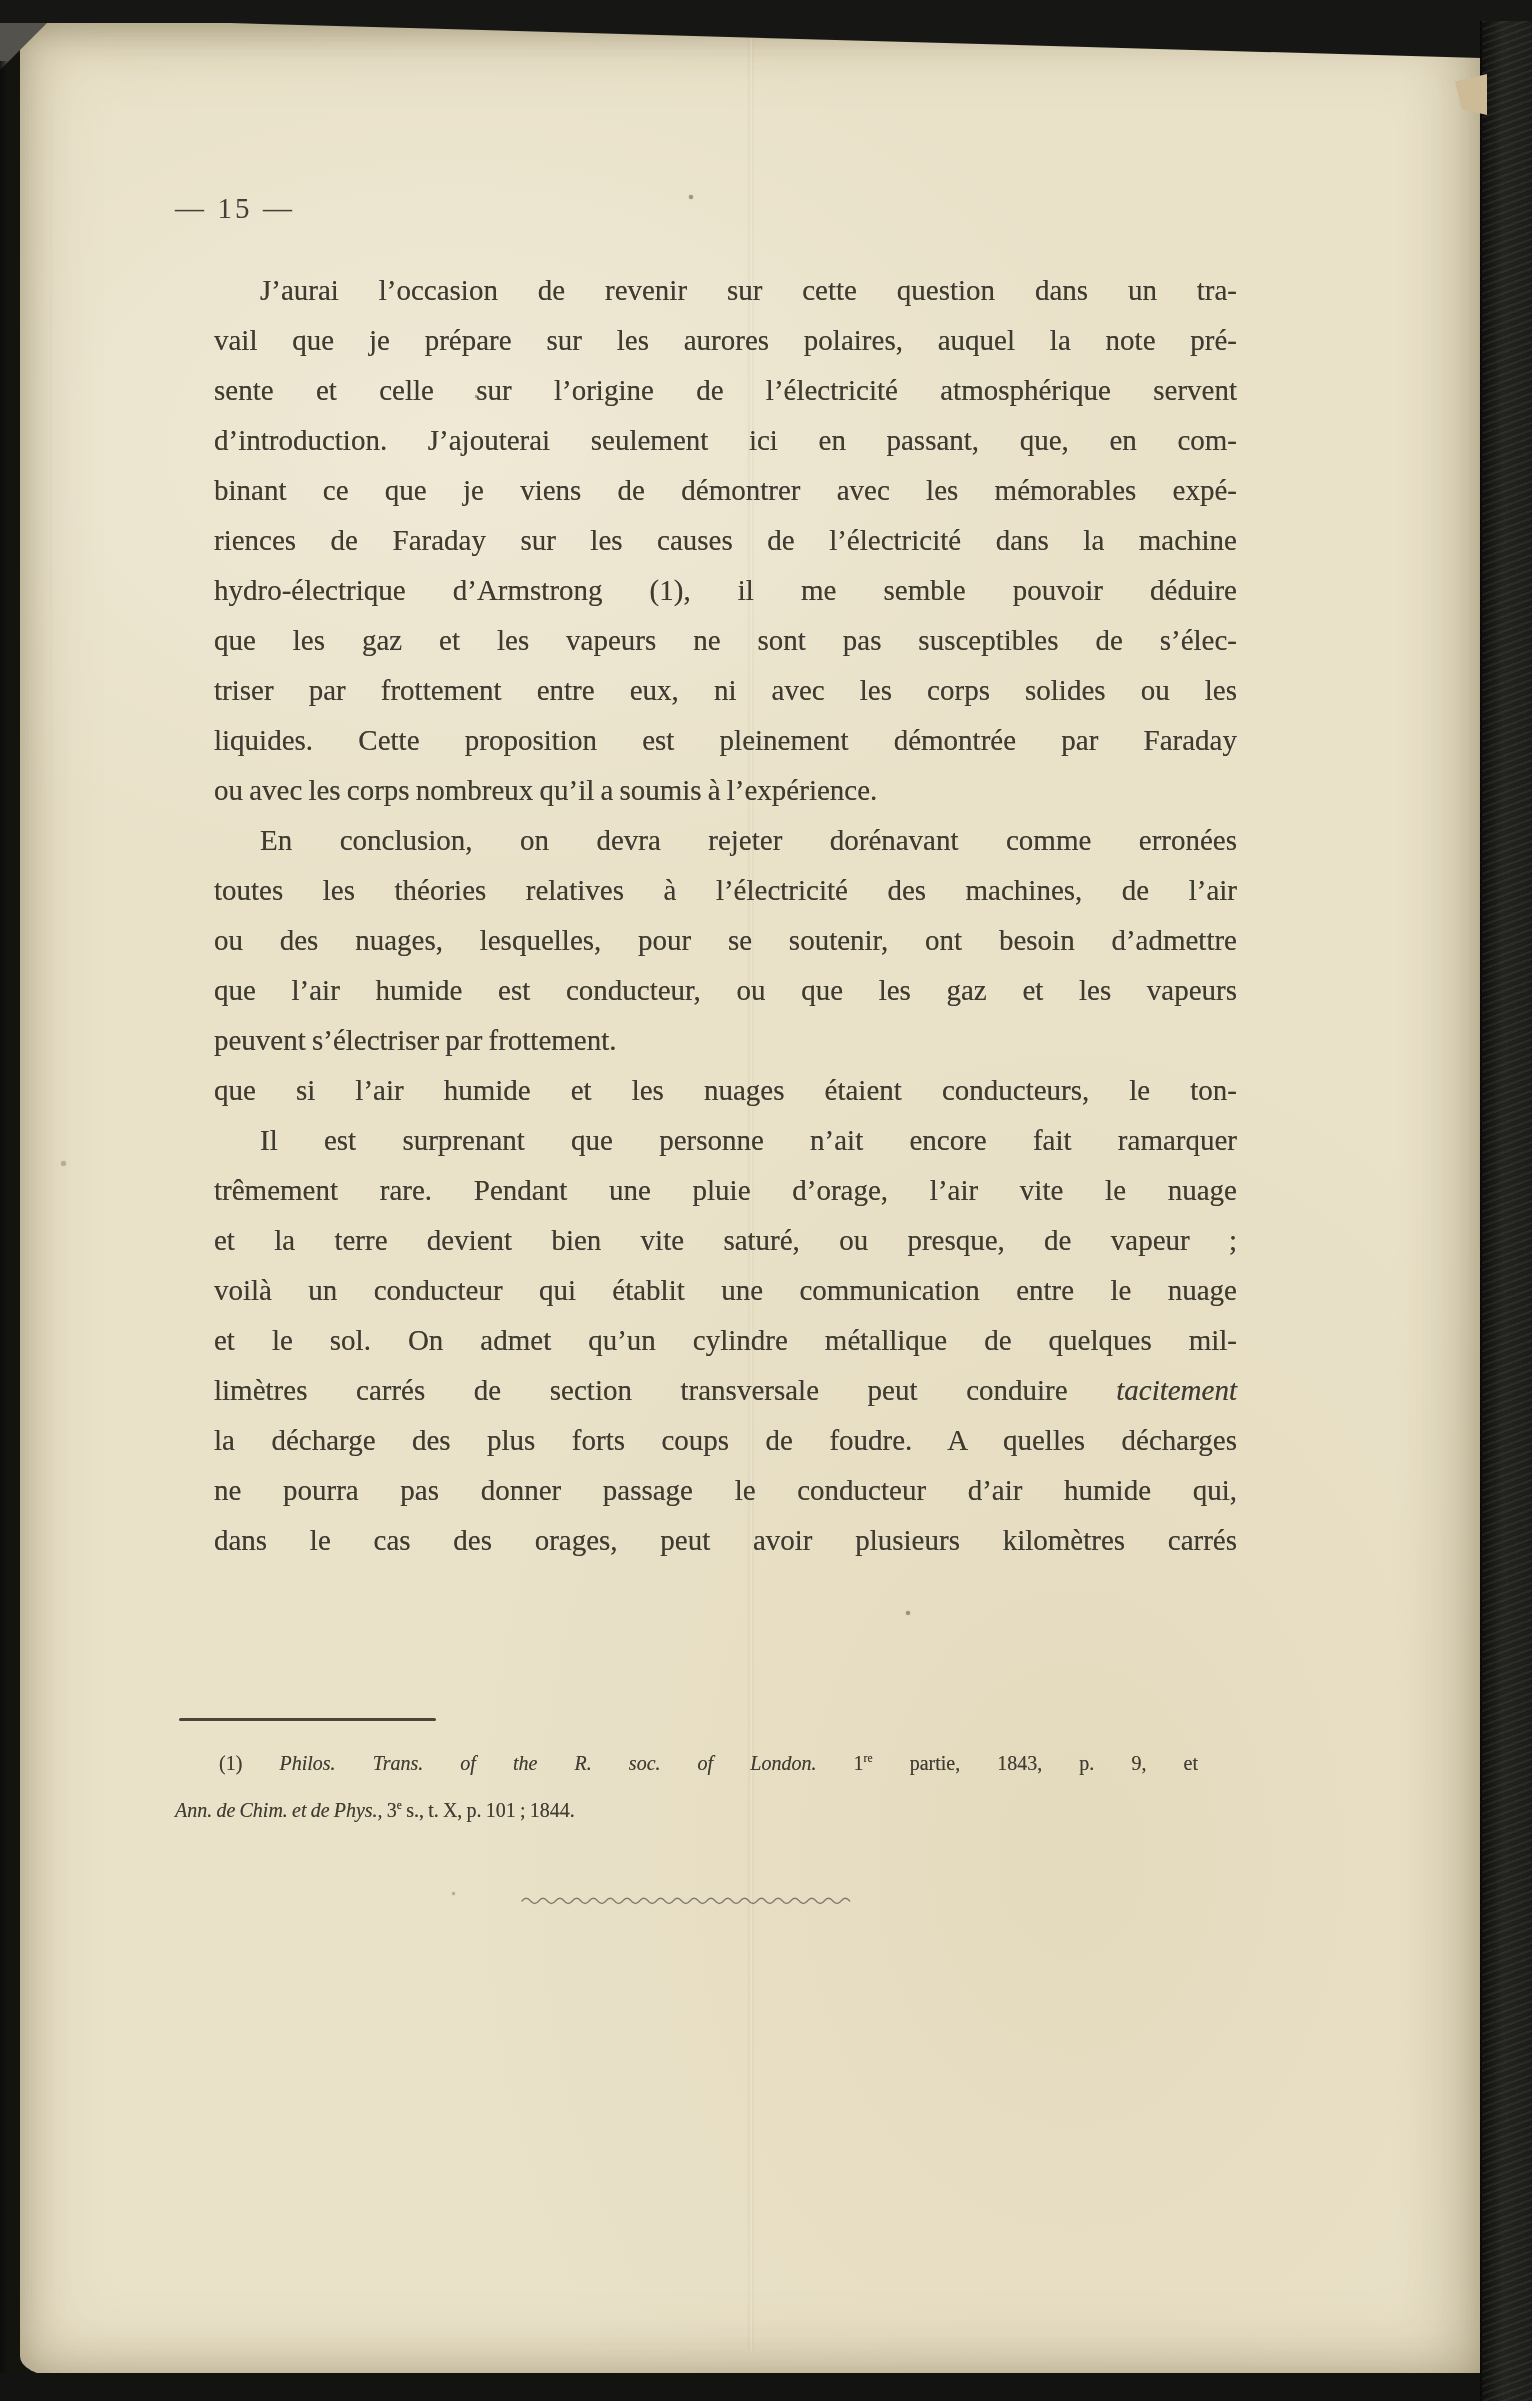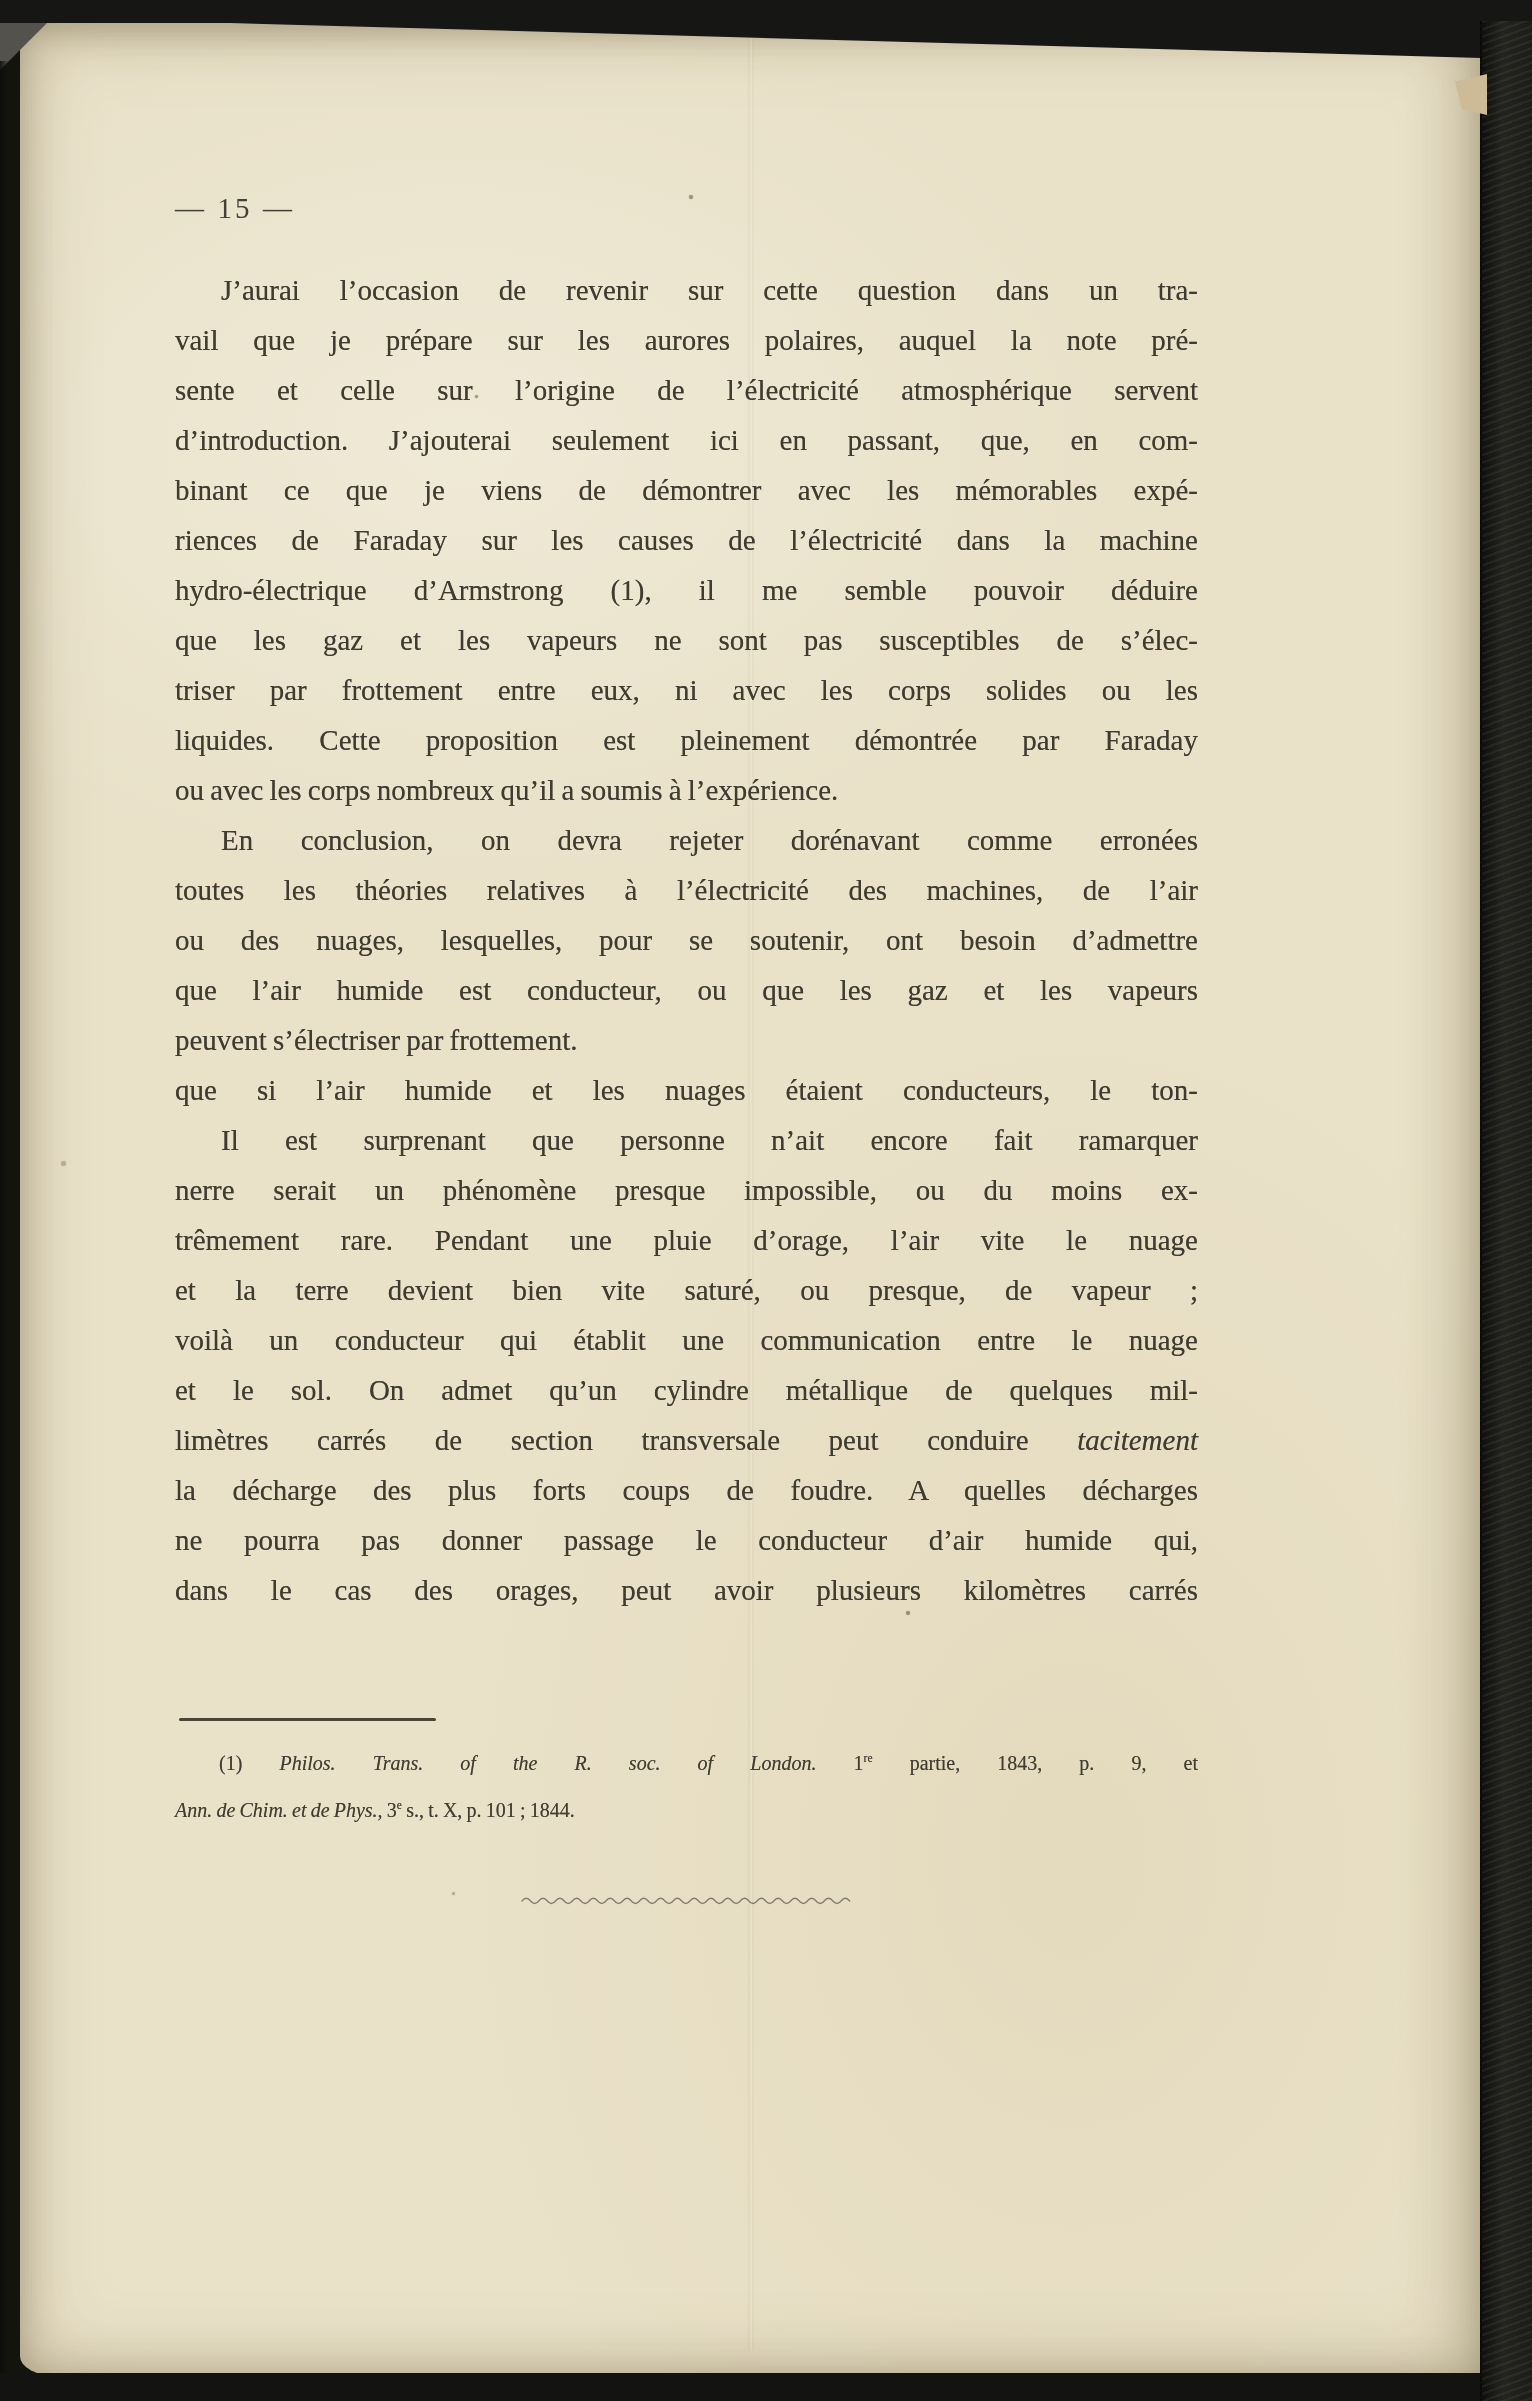--- a/index.html
+++ b/index.html
@@ -47,20 +47,21 @@
     position: absolute; left: 155px; top: 242px; width: 1023px;
     font-size: 29px; line-height: 50px; color: #3f3b31;
     word-spacing: -1.1px;
     text-shadow: 0 0 0.5px rgba(63,59,49,0.65);
   }
   .line {
     width: 100%;
     text-align: justify;
     text-align-last: justify;
     white-space: normal;
+    margin-left: 39px;
   }
   .line.last { text-align-last: left; }
   .line.indent { text-indent: 46px; }
   .italic { font-style: italic; }
 
   .footnote-rule {
     position: absolute; left: 159px; top: 1695px; width: 257px; height: 3.1px;
     background: #4a4536; border-radius: 1.5px;
   }
   .footnote {
@@ -152,21 +153,20 @@
         <div class="line indent">En conclusion, on devra rejeter dorénavant comme erronées</div>
         <div class="line">toutes les théories relatives à l’électricité des machines, de l’air</div>
         <div class="line">ou des nuages, lesquelles, pour se soutenir, ont besoin d’admettre</div>
         <div class="line">que l’air humide est conducteur, ou que les gaz et les vapeurs</div>
         <div class="line last">peuvent s’électriser par frottement.</div>
       </div>
 
       <div>
         <div class="line">que si l’air humide et les nuages étaient conducteurs, le ton-</div>
         <div class="line indent">Il est surprenant que personne n’ait encore fait ramarquer</div>
-        <div class="line">nerre serait un phénomène presque impossible, ou du moins ex-</div>
         <div class="line">trêmement rare. Pendant une pluie d’orage, l’air vite le nuage</div>
         <div class="line">et la terre devient bien vite saturé, ou presque, de vapeur ;</div>
         <div class="line">voilà un conducteur qui établit une communication entre le nuage</div>
         <div class="line">et le sol. On admet qu’un cylindre métallique de quelques mil-</div>
         <div class="line"><span>limètres carrés de section transversale peut conduire </span><span class="italic">tacitement</span></div>
         <div class="line">la décharge des plus forts coups de foudre. A quelles décharges</div>
         <div class="line">ne pourra pas donner passage le conducteur d’air humide qui,</div>
         <div class="line">dans le cas des orages, peut avoir plusieurs kilomètres carrés</div>
       </div>
 

